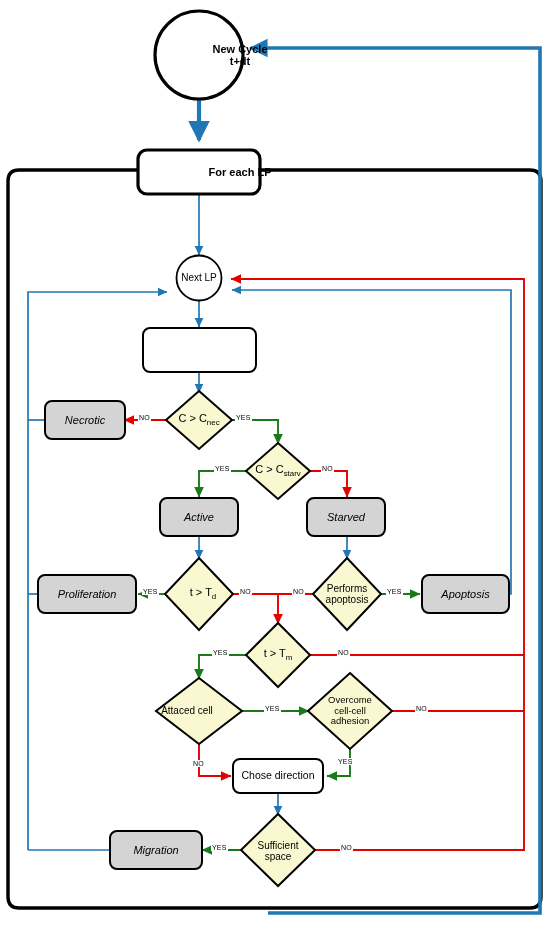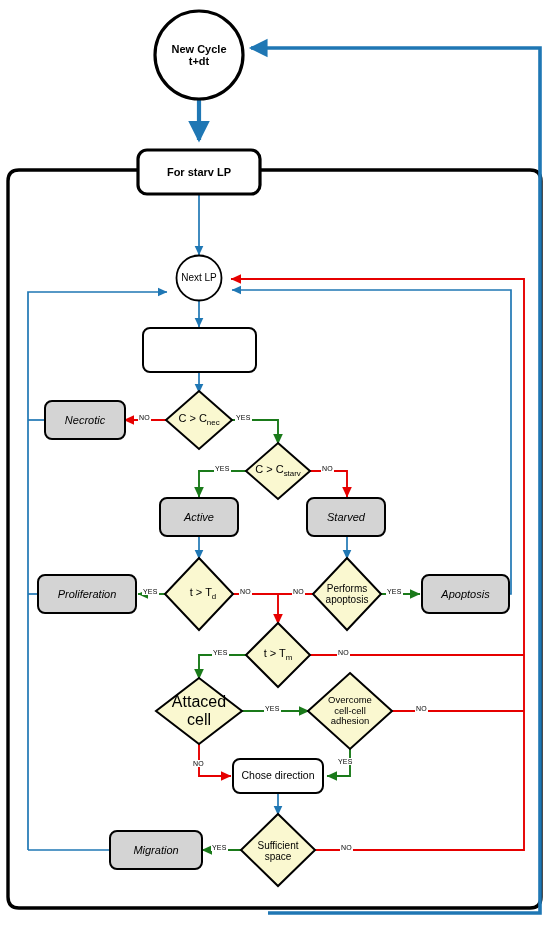--- a/index.html
+++ b/index.html
@@ -8,21 +8,21 @@
   #svgroot{position:absolute;left:0;top:0;width:550px;height:931px;}
 
   .nodeLabel{
     position:absolute;
     display:flex;align-items:center;justify-content:center;
     text-align:center;
     pointer-events:none;
     color:#000;
     line-height:1.12;
   }
-  .t-bold{font-weight:bold;}
+  .t-bold{font-weight:bold;margin-left:41px;}
   .t-ital{font-style:italic;}
   .edgeLabel{
     position:absolute;
     font-size:7px;
     color:#000;
     background:#fff;
     padding:0 1px;
     letter-spacing:0.2px;
     white-space:nowrap;
     pointer-events:none;
@@ -211,21 +211,21 @@
     <rect x="110" y="831" width="92" height="38" rx="7" ry="7" fill="#d4d4d4" stroke="#000000" stroke-width="2"></rect>
   </svg>
 
   <div class="nodeLabel t-bold" style="left:155px;top:34px;width:88px;height:42px;font-size:11px;">
     <div>
       <div>New Cycle</div>
       <div>t+dt</div>
     </div>
   </div>
 
-  <div class="nodeLabel t-bold" style="left:138px;top:150px;width:122px;height:44px;font-size:11px;">For starv LP</div>
+  <div class="nodeLabel t-bold" style="left:138px;top:150px;width:122px;height:44px;font-size:11px;">For each LP</div>
 
   <div class="nodeLabel" style="left:172px;top:264px;width:54px;height:28px;font-size:10px;">Next LP</div>
 
 
   <div class="nodeLabel" style="left:166px;top:409px;width:66px;height:22px;font-size:11px;">
     <span><span>C &gt; C</span><span class="sub">nec</span></span>
   </div>
 
   <div class="nodeLabel t-ital" style="left:45px;top:401px;width:80px;height:38px;font-size:11px;">Necrotic</div>
 
@@ -249,21 +249,21 @@
   </div>
 
   <div class="nodeLabel t-ital" style="left:38px;top:575px;width:98px;height:38px;font-size:11px;">Proliferation</div>
 
   <div class="nodeLabel t-ital" style="left:422px;top:575px;width:87px;height:38px;font-size:11px;">Apoptosis</div>
 
   <div class="nodeLabel" style="left:248px;top:644px;width:60px;height:22px;font-size:11px;">
     <span><span>t &gt; T</span><span class="sub">m</span></span>
   </div>
 
-  <div class="nodeLabel" style="left:160px;top:700px;width:78px;height:22px;font-size:16px;">Attaced cell</div>
+  <div class="nodeLabel" style="left:148px;top:700px;width:78px;height:22px;font-size:10px;">Attaced cell</div>
 
   <div class="nodeLabel" style="left:314px;top:688px;width:72px;height:46px;font-size:9.5px;">
     <div>
       <div>Overcome</div>
       <div>cell-cell</div>
       <div>adhesion</div>
     </div>
   </div>
 
   <div class="nodeLabel" style="left:233px;top:759px;width:90px;height:34px;font-size:10.5px;">Chose direction</div>

